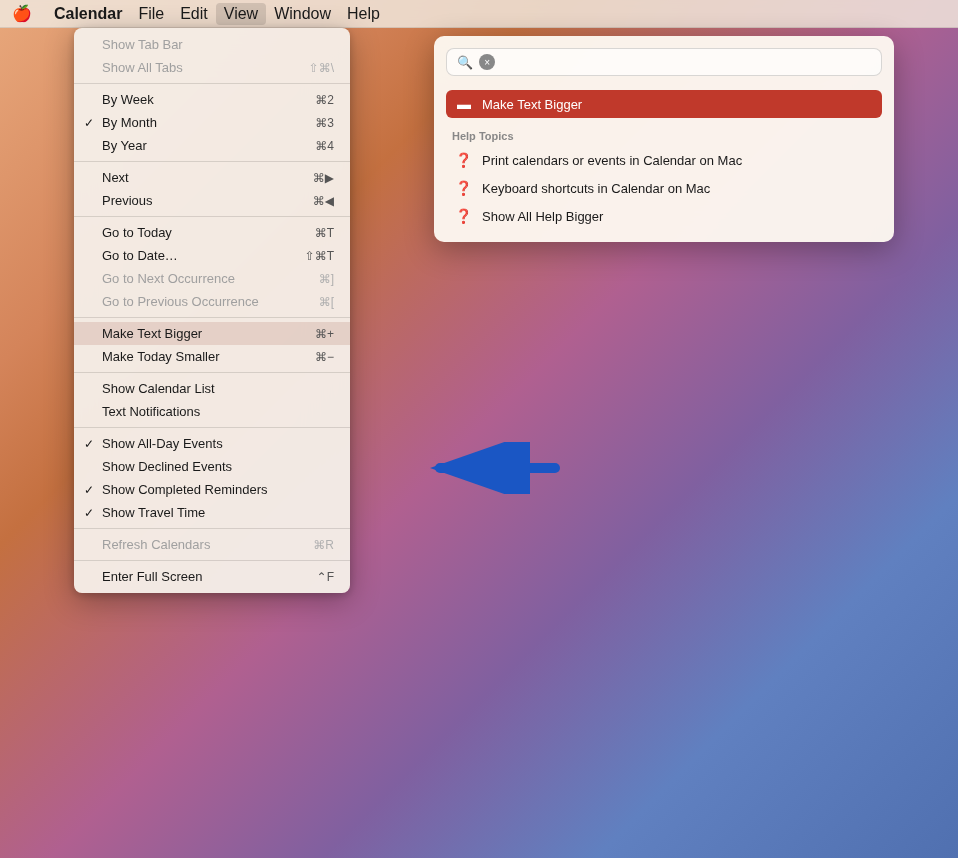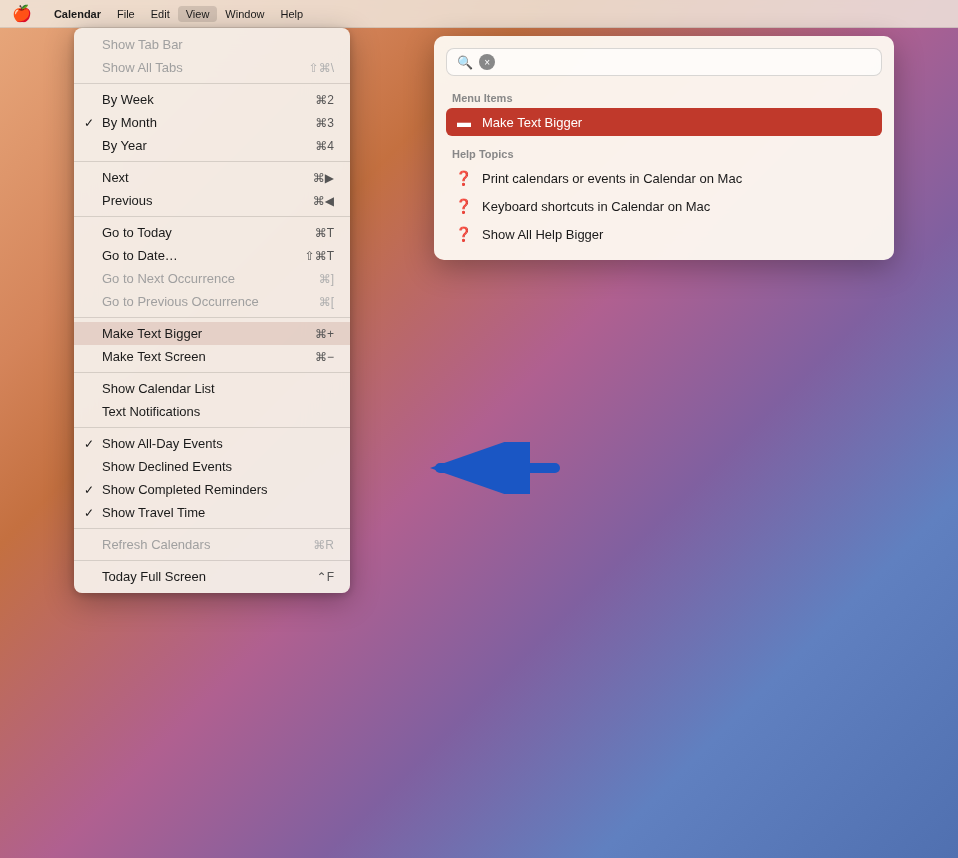--- a/index.html
+++ b/index.html
@@ -34,21 +34,21 @@
       padding: 0 12px;
       z-index: 100;
       border-bottom: 1px solid rgba(0,0,0,0.1);
     }
     .menubar-apple {
       font-size: 16px;
       margin-right: 14px;
       cursor: default;
     }
     .menubar-item {
-      font-size: 11px;
+      font-size: 16px;
       font-weight: 400;
       padding: 2px 8px;
       border-radius: 4px;
       cursor: default;
       color: #1a1a1a;
     }
     .menubar-item.active {
       background: rgba(0,0,0,0.12);
     }
     .menubar-item.bold {
@@ -284,21 +284,21 @@
     <span class="shortcut">⌘[</span>
   </div>
   <div class="menu-separator"></div>
 
   <div class="menu-item highlighted">
     <span>Make Text Bigger</span>
     <span class="shortcut">⌘+</span>
   </div>
 
   <div class="menu-item">
-    <span>Make Text Screen</span>
+    <span>Make Today Smaller</span>
     <span class="shortcut">⌘−</span>
   </div>
   <div class="menu-separator"></div>
 
   <div class="menu-item">
     <span>Show Calendar List</span>
     <span class="shortcut"></span>
   </div>
 
   <div class="menu-item">
@@ -331,33 +331,32 @@
   </div>
   <div class="menu-separator"></div>
 
   <div class="menu-item disabled">
     <span>Refresh Calendars</span>
     <span class="shortcut">⌘R</span>
   </div>
   <div class="menu-separator"></div>
 
   <div class="menu-item">
-    <span>Today Full Screen</span>
+    <span>Enter Full Screen</span>
     <span class="shortcut">⌃F</span>
   </div>
 
 </div>
 
 <div class="help-panel">
   <div class="help-search-bar">
     <span class="help-search-icon">🔍</span>
     <div class="help-search-clear">×</div>
   </div>
 
-  <div class="help-section-label">Menu Items</div>
 
   <div class="help-menu-item active">
     <span class="help-item-icon">▬</span>
     <span>Make Text Bigger</span>
   </div>
 
   <div style="height: 10px;"></div>
   <div class="help-section-label">Help Topics</div>
 
   <div class="help-menu-item">

